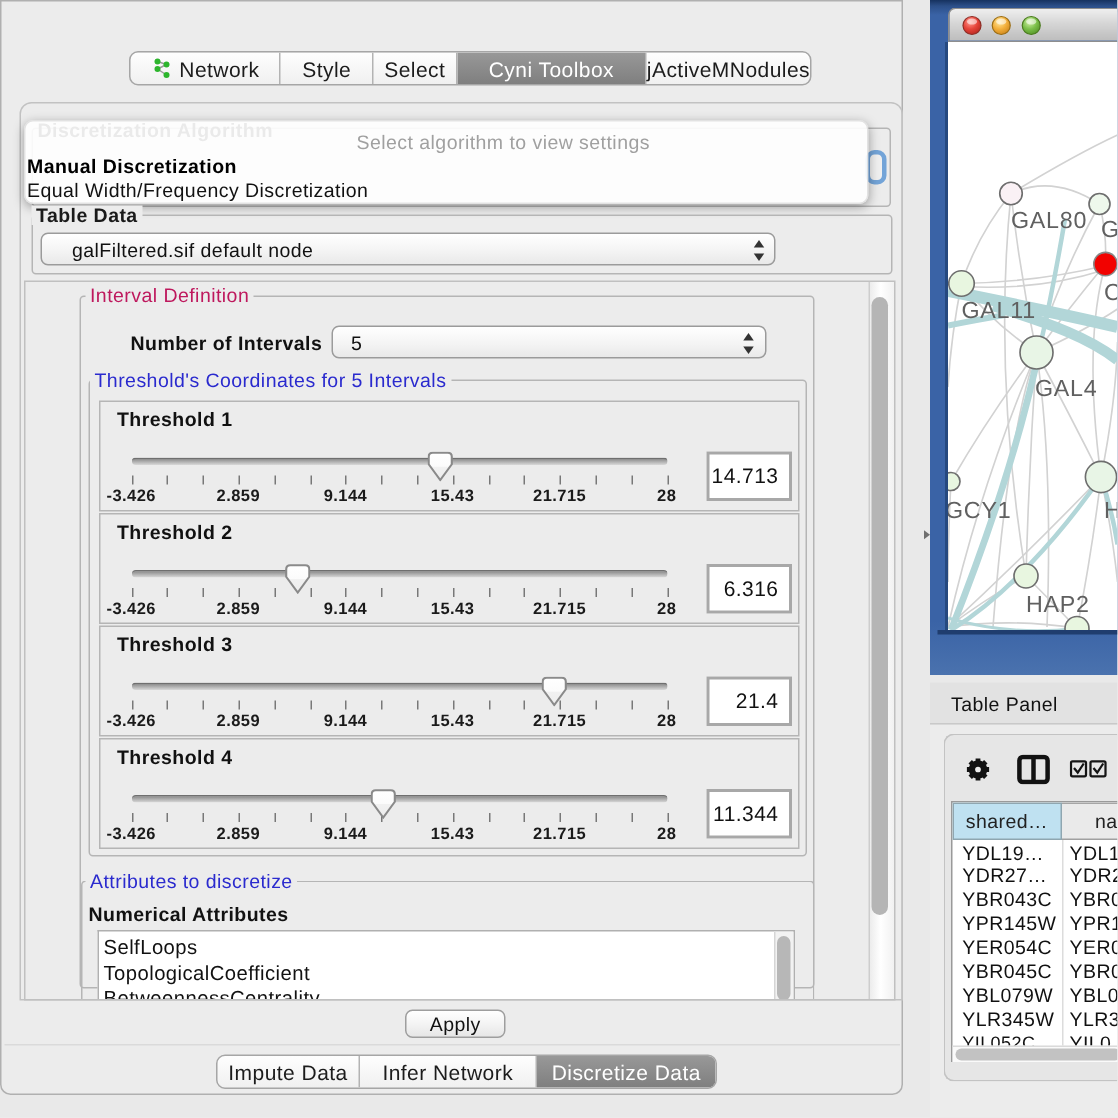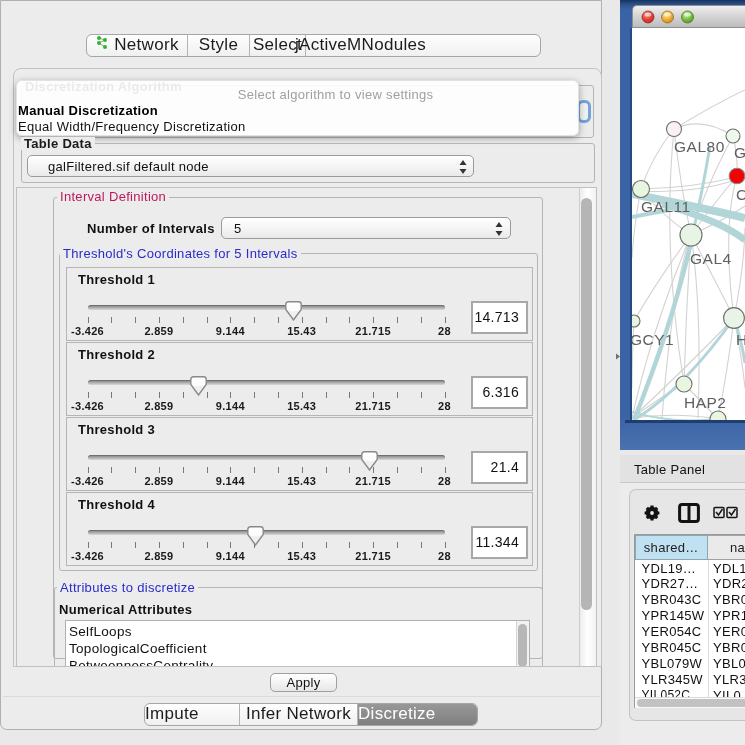--- a/index.html
+++ b/index.html
@@ -8,22 +8,22 @@
   .abs { position:absolute; }
   .grpbox { position:absolute; border:1px solid #b5b5b5; border-radius:3px; }
   .grptitle { position:absolute; font-size:13px; background:#ececec; padding:0 3px; line-height:13px; }
   .combo { position:absolute; border:1px solid #9b9b9b; border-radius:5px;
            background:linear-gradient(180deg,#ffffff 0%,#f4f4f4 55%,#e9e9e9 100%);
            font-size:13px; color:#111; }
   .tick { position:absolute; width:1px; height:6px; background:#787878; }
   .ticklabel { position:absolute; font-size:11px; font-weight:bold; color:#1a1a1a; transform:translateX(-50%); }
   .valuebox { position:absolute; width:57px; height:33px; background:#fff; border:2px solid #a8a8a8;
               font-size:14px; color:#111; text-align:right; line-height:29px; padding-right:7px; }
-  .seg { height:100%; display:flex; justify-content:center;
-         font-size:17px; color:#1c1c1c; border-left:1px solid #b3b3b3; }
+  .seg { height:100%; display:flex; align-items:center; justify-content:center;
+         font-size:14px; color:#1c1c1c; border-left:1px solid #b3b3b3; }
   .seg.first { border-left:none; }
   .seg.dark { background:linear-gradient(180deg,#989898,#7f7f7f); color:#fff; }
 </style>
 </head>
 <body>
 
 <div class="abs" id="ctlwin" style="left:0px; top:0px; width:602px; height:730px; background:#ececec;
      border:1px solid #b0b0b0; border-radius:0 0 7px 7px;">
 
 
@@ -33,39 +33,40 @@
       <svg width="15" height="15" viewBox="0 0 15 15" style="margin-right:4px;">
         <path d="M4 3 L10 5 M4 8 L10 5 M4 8 L10 12" stroke="#9a9a9a" stroke-width="1"></path>
         <circle cx="4" cy="3" r="2" fill="#2db52d"></circle>
         <circle cx="4" cy="8" r="2" fill="#2db52d"></circle>
         <circle cx="10" cy="5" r="2" fill="#2db52d"></circle>
         <circle cx="10" cy="12" r="2" fill="#2db52d"></circle>
       </svg>
       Network</div>
     <div class="seg" style="width:62px;">Style</div>
     <div class="seg" style="width:56px;">Select</div>
+    <div class="seg dark" style="width:127px;">Cyni Toolbox</div>
     <div class="seg" style="width:110px;">jActiveMNodules</div>
   </div>
 
   <div class="abs" style="left:12px; top:67px; width:589px; height:599px; border:1px solid #c2c2c2; border-radius:8px 8px 0 0;"></div>
 
   <div class="grpbox" style="left:20px; top:84px; width:573px; height:53px;"></div>
   <div class="abs" style="left:24px; top:78px; font-size:13px; font-weight:bold; color:#2a2a2a;">Discretization Algorithm</div>
 
   <div class="abs" style="left:576px; top:99px; width:14px; height:23px; border:3px solid #73a4d8; border-radius:6px; background:#f0f0f0;"></div>
 
   <div class="abs" style="left:15px; top:79px; width:563px; height:56px; background:rgba(255,255,255,0.9);
        border-radius:6px; box-shadow:0 2px 7px rgba(0,0,0,0.35); border:1px solid rgba(200,200,200,0.5);"></div>
   <div class="abs" style="left:15px; top:86px; width:639px; text-align:center; font-size:13px; color:#a0a0a0;">Select algorithm to view settings</div>
   <div class="abs" style="left:17px; top:102px; font-size:13px; font-weight:bold; color:#000;">Manual Discretization</div>
   <div class="abs" style="left:17px; top:118px; font-size:13px; color:#111;">Equal Width/Frequency Discretization</div>
 
   <div class="grpbox" style="left:20px; top:142px; width:574px; height:40px;"></div>
   <div class="grptitle" style="left:20px; top:136px; font-weight:bold; color:#1a1a1a;">Table Data</div>
-  <div class="combo" style="left:26px; top:154px; width:447px; height:22px;padding-left:28px;">
+  <div class="combo" style="left:26px; top:154px; width:490px; height:22px;padding-left:28px;">
     <div class="abs" style="left:20px; top:3px;">galFiltered.sif default node</div>
     <svg class="abs" style="right:5px; top:3px;" width="10" height="16" viewBox="0 0 10 16">
       <path d="M5 1 L8.5 6 L1.5 6 Z" fill="#333"></path>
       <path d="M5 15 L8.5 10 L1.5 10 Z" fill="#333"></path>
     </svg>
   </div>
 
   <div class="abs" style="left:15px; top:186px; width:581px; height:480px; border:1px solid #c0c0c0;"></div>
 
   <div class="abs" style="left:578px; top:187px; width:17px; height:478px; background:linear-gradient(90deg,#ececec,#ffffff 45%,#f1f1f1); border-left:1px solid #cdcdcd;"></div>

